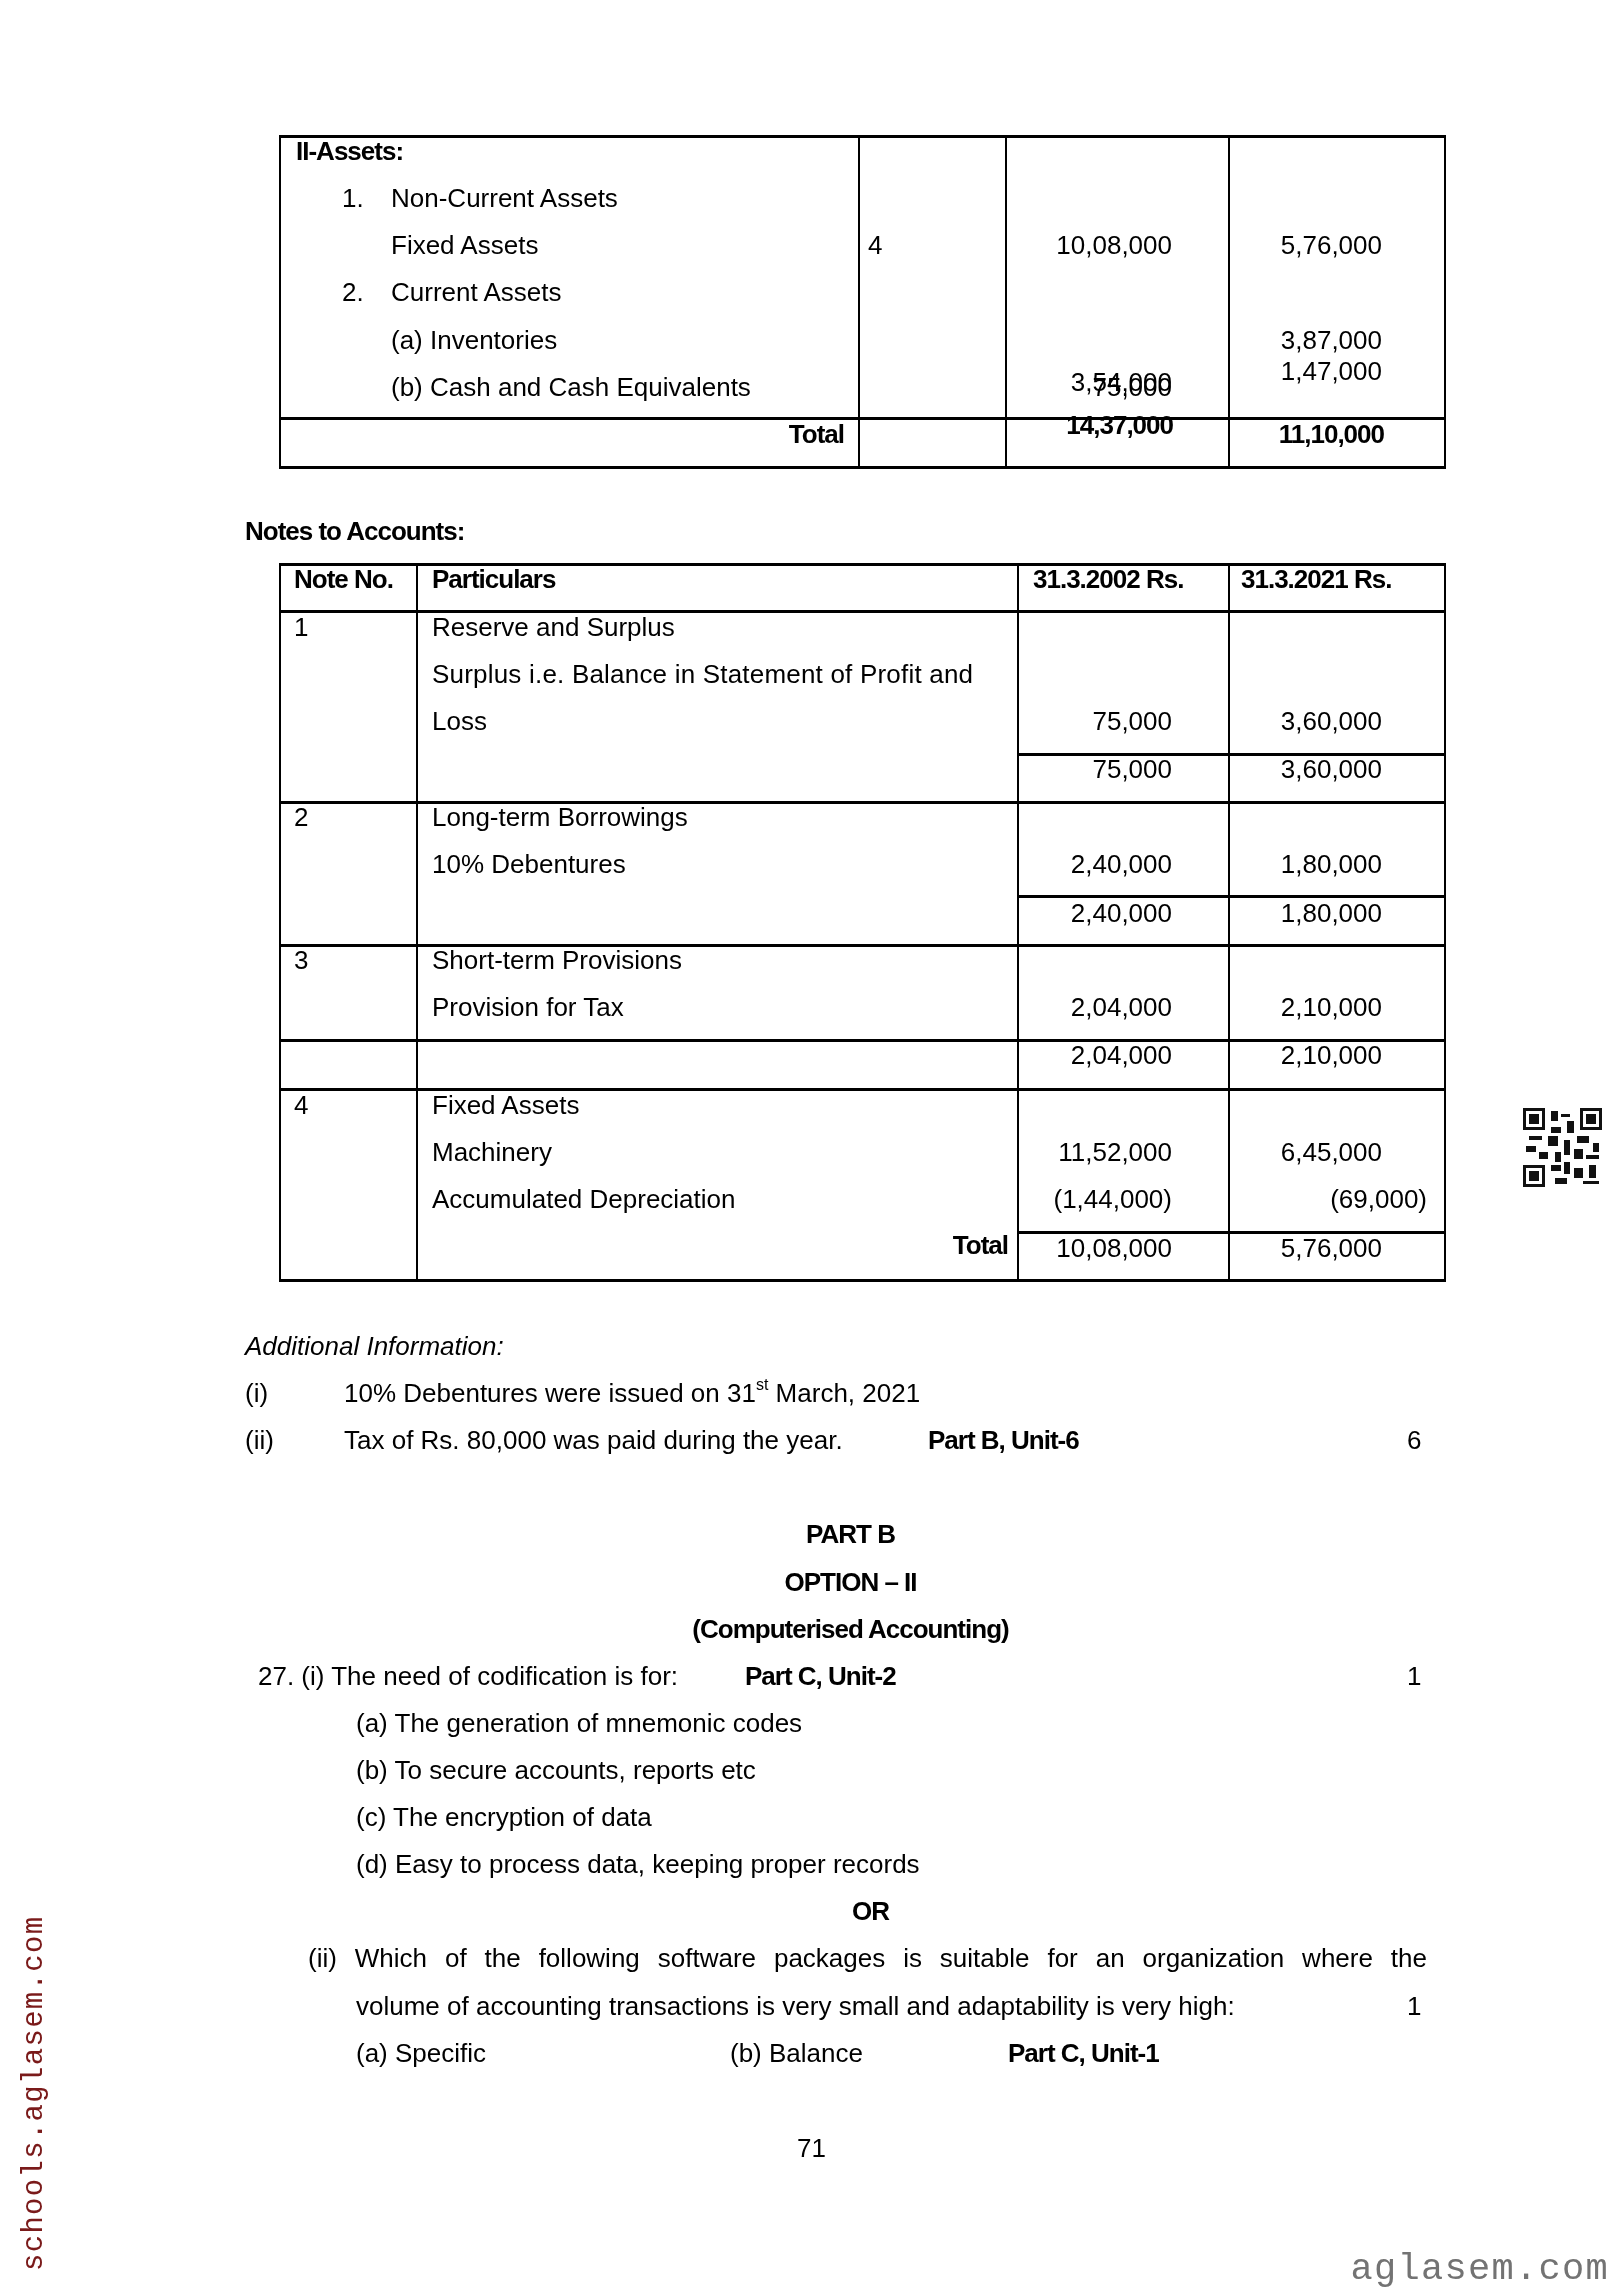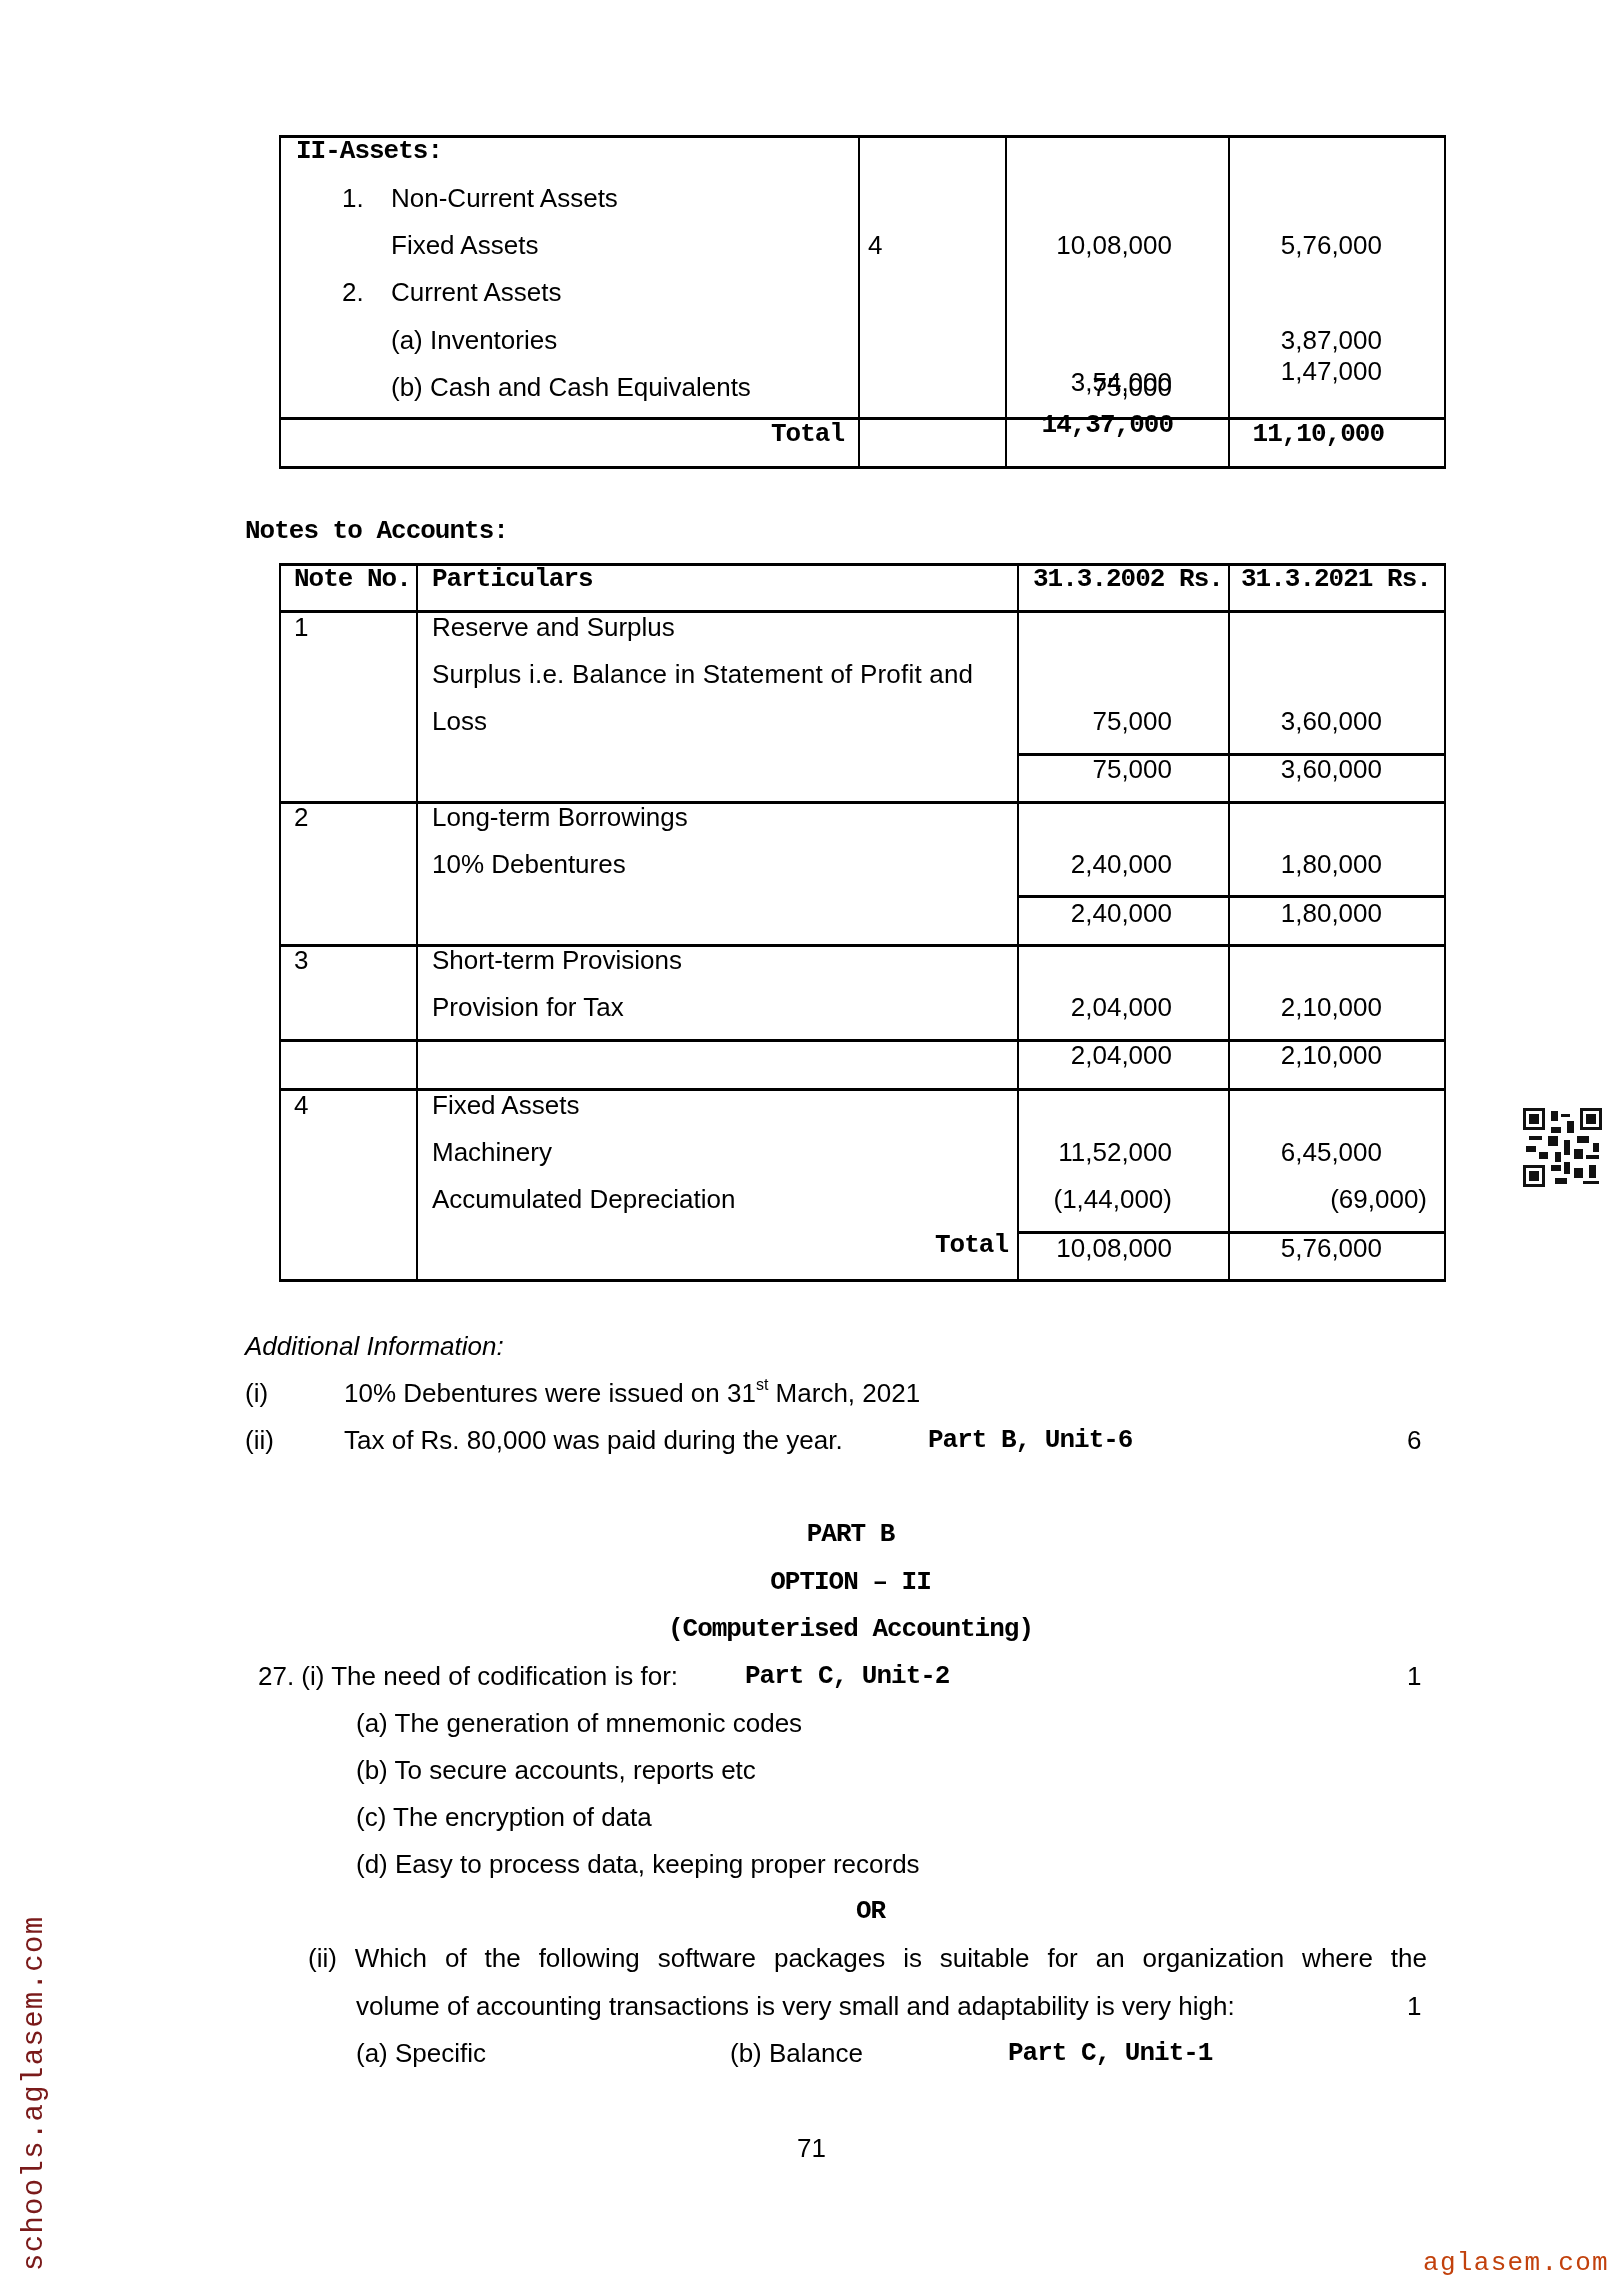--- a/index.html
+++ b/index.html
@@ -1,29 +1,29 @@
 <!DOCTYPE html>
 <html style="font-size:10.5px"><head>
 <meta charset="utf-8">
 <style>
   html, body { margin: 0; padding: 0; background: #ffffff; }
   body { width: 1622px; height: 2295px; position: relative; overflow: hidden;
          font-family: "Liberation Sans", sans-serif; color: #000; }
   .abs { position: absolute; }
   .txt { font-size: 26px; line-height: 31px; white-space: nowrap; }
-  .b { font-weight: bold; letter-spacing: -1px; font-family: Liberation Mono, monospace; }
+  .b { font-weight: bold; letter-spacing: -1px; }
   .r { text-align: right; }
   .c { text-align: center; }
   .i { font-style: italic; }
   .hl { position: absolute; background: #000; height: 2.6px; }
   .vl { position: absolute; background: #000; width: 2px; }
   sup { font-size: 16px; line-height: 0; position: relative; top: -2.6px; }
   .wm-side { position: absolute; left: 18.3px; top: 2271px; transform-origin: 0 0; transform: rotate(-90deg);
              font-family: "Liberation Mono", monospace; font-size: 29px; color: #7a1a1a; letter-spacing: 1.3px; white-space: nowrap; }
-  .wm-corner { position: absolute; right: 13px; top: 2248px; font-family: "Liberation Mono", monospace; font-size: 26px; color: #c2410c; letter-spacing: 1.3px; }
+  .wm-corner { position: absolute; right: 13px; top: 2248px; font-family: "Liberation Mono", monospace; font-size: 37px; color: #737373; letter-spacing: 1.3px; }
   .qr { position: absolute; left: 1523px; top: 1108px; width: 79px; height: 79px; }
 </style>
 </head>
 <body>
 
 <div>
 
   <div class="hl" style="left:279px; top:135px; width:1166px;"></div>
   <div class="hl" style="left:279px; top:417px; width:1166px;"></div>
   <div class="hl" style="left:279px; top:466px; width:1166px;"></div>

